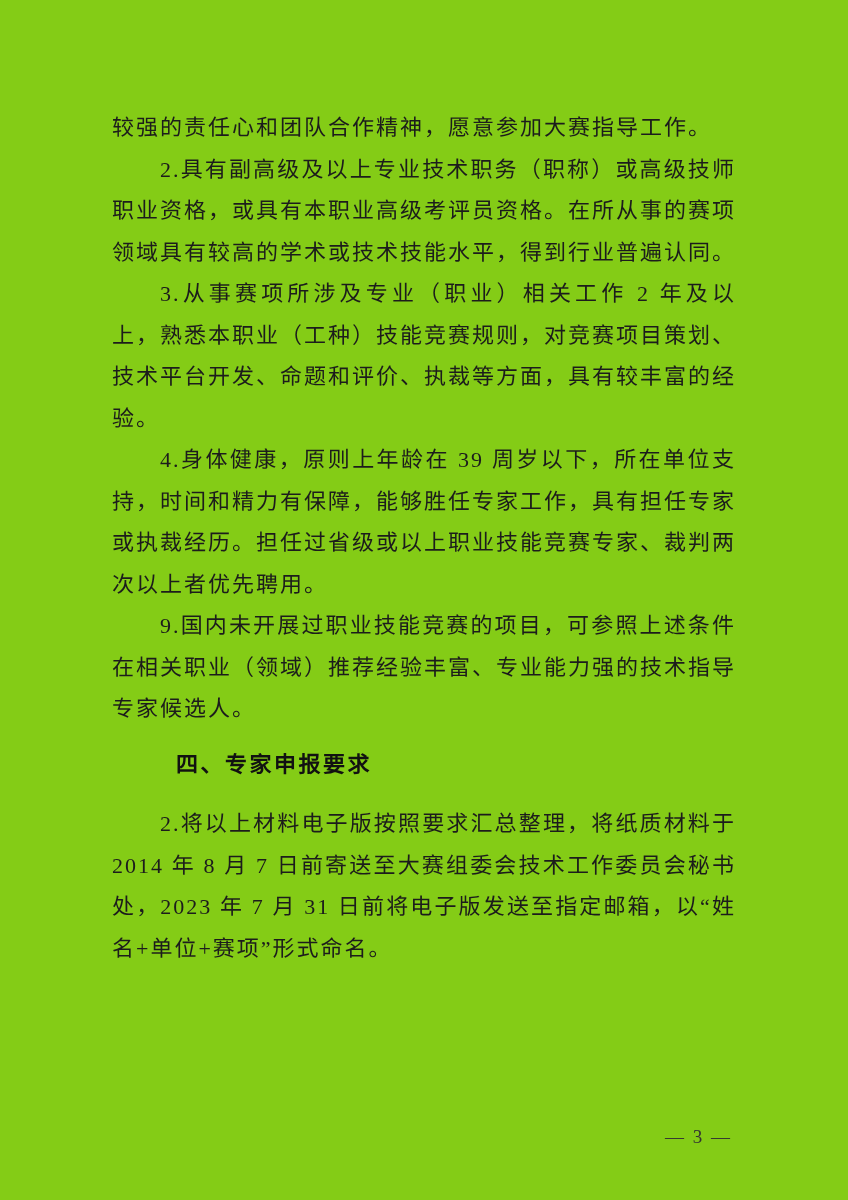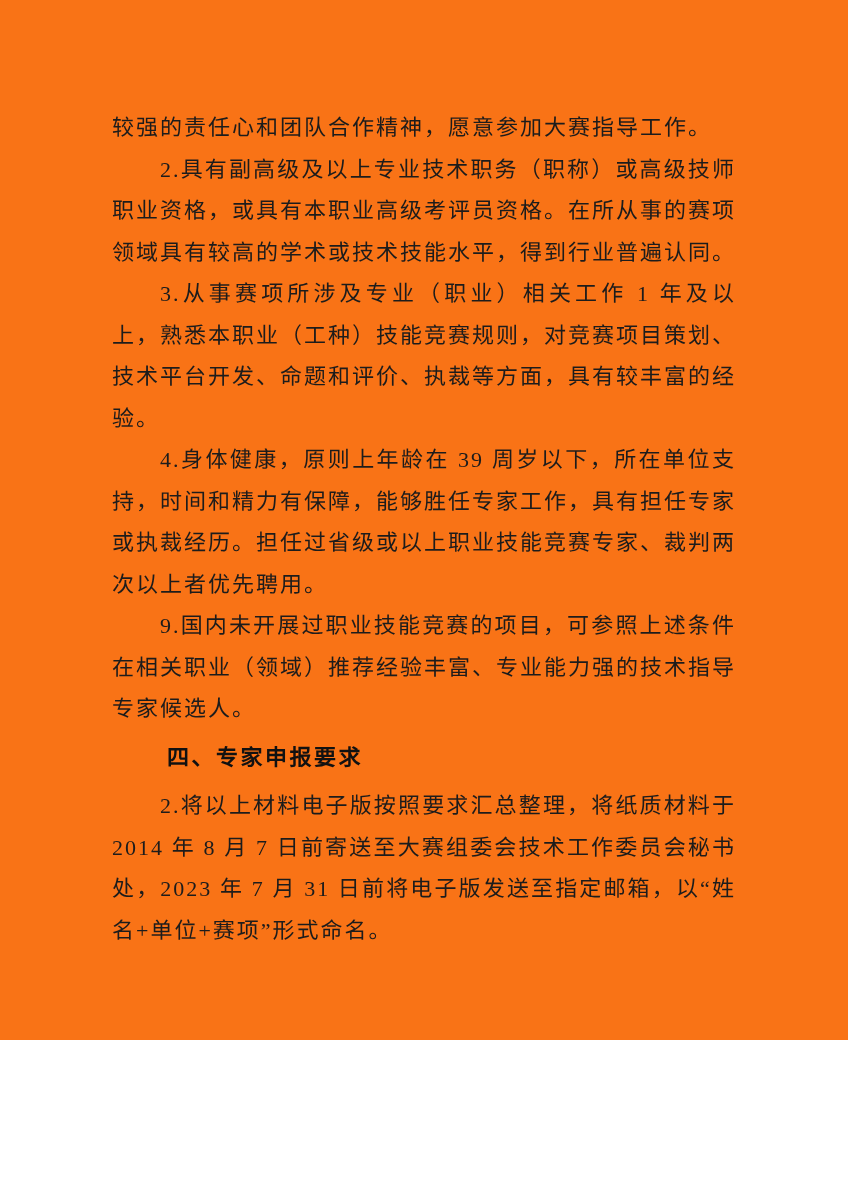--- a/index.html
+++ b/index.html
@@ -3,44 +3,44 @@
 <meta charset="utf-8">
 <style>
   html, body {
     margin: 0;
     padding: 0;
     background: #ffffff;
   }
   .page {
     position: relative;
     width: 848px;
-    height: 1040px;
-    background: #f97316;
+    height: 1200px;
+    background: #84cc16;
     overflow: hidden;
     color: #1c1c1c;
   }
   .body-text {
     position: absolute;
     left: 112px;
     top: 107px;
     width: 624px;
   }
   .body-text p {
     margin: 0;
     font-family: "Liberation Serif", "DejaVu Serif", serif;
     font-size: 22px;
     line-height: 41.5px;
     letter-spacing: 2px;
     text-align: justify;
     text-justify: inter-ideograph;
     color: #1c1c1c;
   }
   .body-text h2 {
-    margin: 7px;
-    font-family: Liberation Serif, serif;
+    margin: 16px;
+    font-family: Liberation Mono, monospace;
     font-size: 22px;
     line-height: 41.5px;
     letter-spacing: 2.5px;
     font-weight: 700;
     color: #111111;
   }
   .indent {
     text-indent: 48px;
   }
   .page-number {
@@ -55,20 +55,20 @@
     white-space: nowrap;
   }
 </style>
 </head>
 <body>
 
 <div class="page">
   <div class="body-text">
       <p>较强的责任心和团队合作精神，愿意参加大赛指导工作。</p>
       <p class="indent">2.具有副高级及以上专业技术职务（职称）或高级技师职业资格，或具有本职业高级考评员资格。在所从事的赛项领域具有较高的学术或技术技能水平，得到行业普遍认同。</p>
-      <p class="indent">3.从事赛项所涉及专业（职业）相关工作 1 年及以上，熟悉本职业（工种）技能竞赛规则，对竞赛项目策划、技术平台开发、命题和评价、执裁等方面，具有较丰富的经验。</p>
+      <p class="indent">3.从事赛项所涉及专业（职业）相关工作 2 年及以上，熟悉本职业（工种）技能竞赛规则，对竞赛项目策划、技术平台开发、命题和评价、执裁等方面，具有较丰富的经验。</p>
       <p class="indent">4.身体健康，原则上年龄在 39 周岁以下，所在单位支持，时间和精力有保障，能够胜任专家工作，具有担任专家或执裁经历。担任过省级或以上职业技能竞赛专家、裁判两次以上者优先聘用。</p>
       <p class="indent">9.国内未开展过职业技能竞赛的项目，可参照上述条件在相关职业（领域）推荐经验丰富、专业能力强的技术指导专家候选人。</p>
       <h2 class="indent">四、专家申报要求</h2>
       <p class="indent">2.将以上材料电子版按照要求汇总整理，将纸质材料于 2014 年 8 月 7 日前寄送至大赛组委会技术工作委员会秘书处，2023 年 7 月 31 日前将电子版发送至指定邮箱，以“姓名+单位+赛项”形式命名。</p>
     </div>
   <div class="page-number">— 3 —</div>
 </div>
 
 </body></html>

